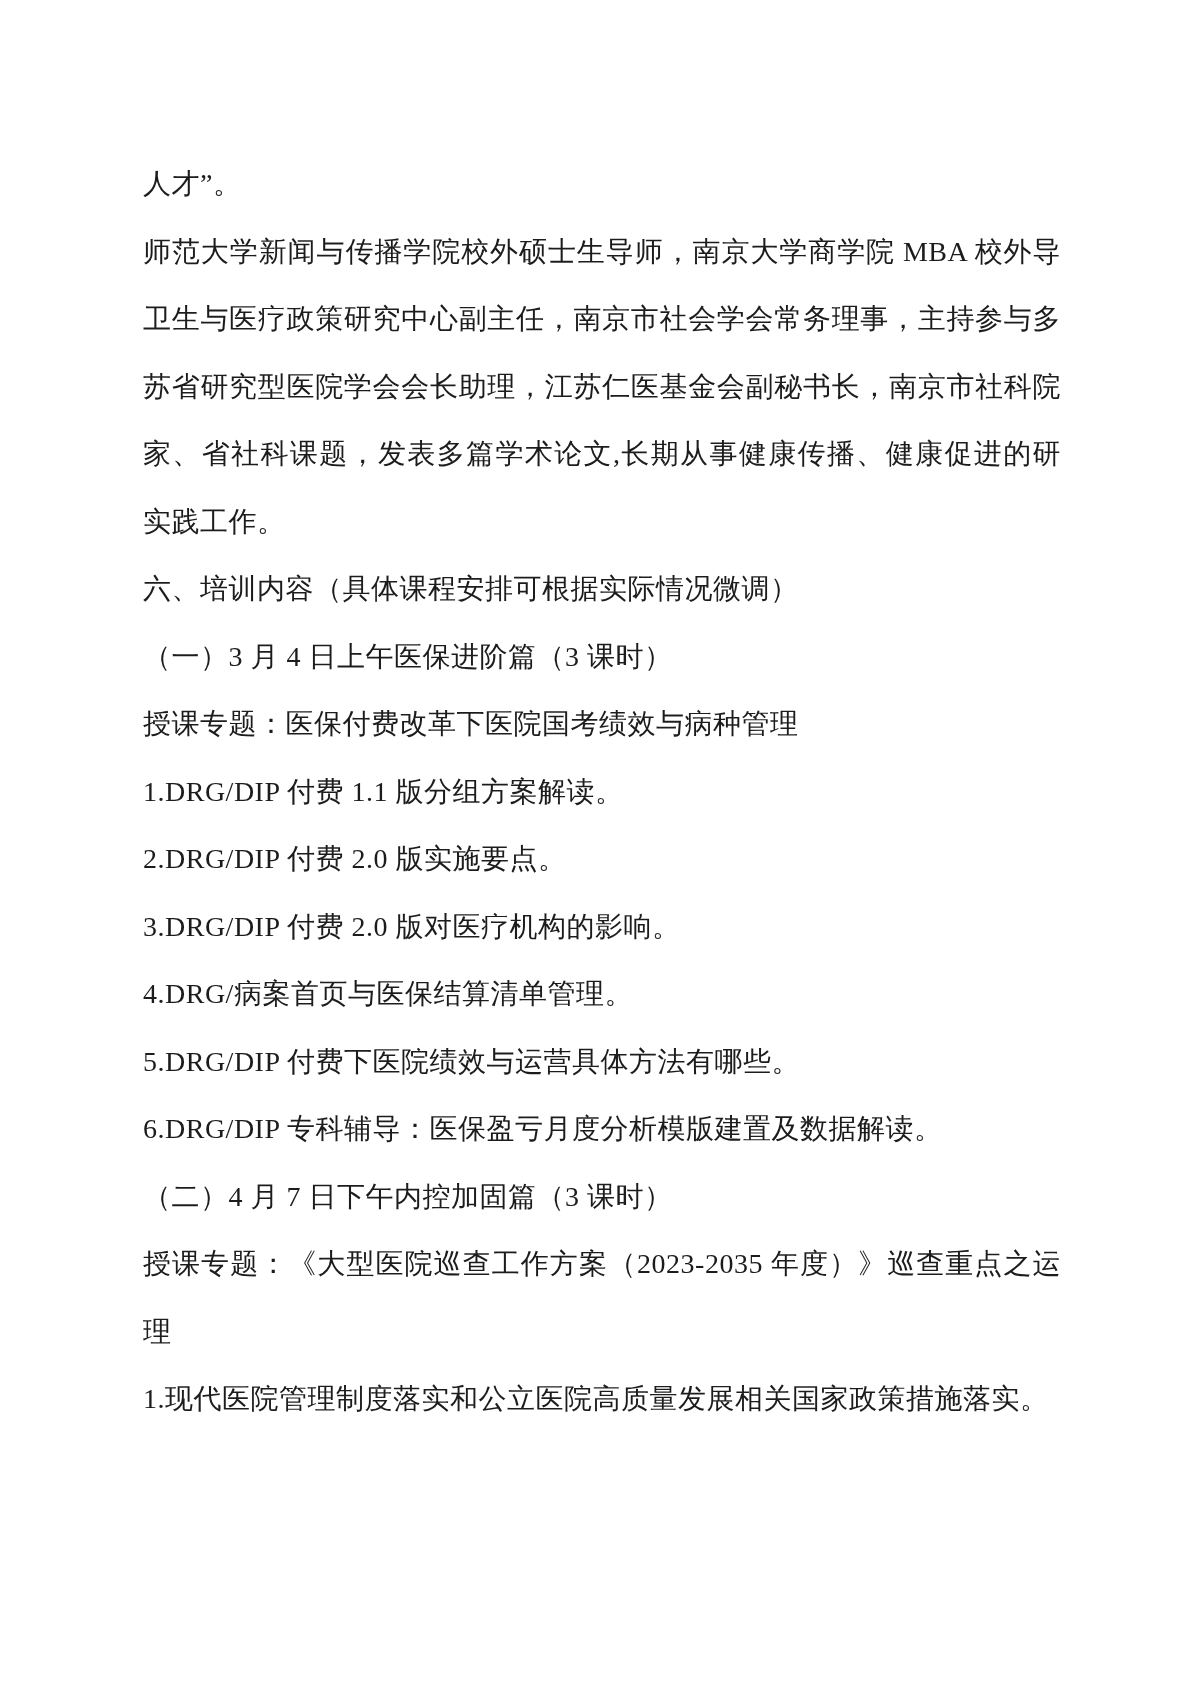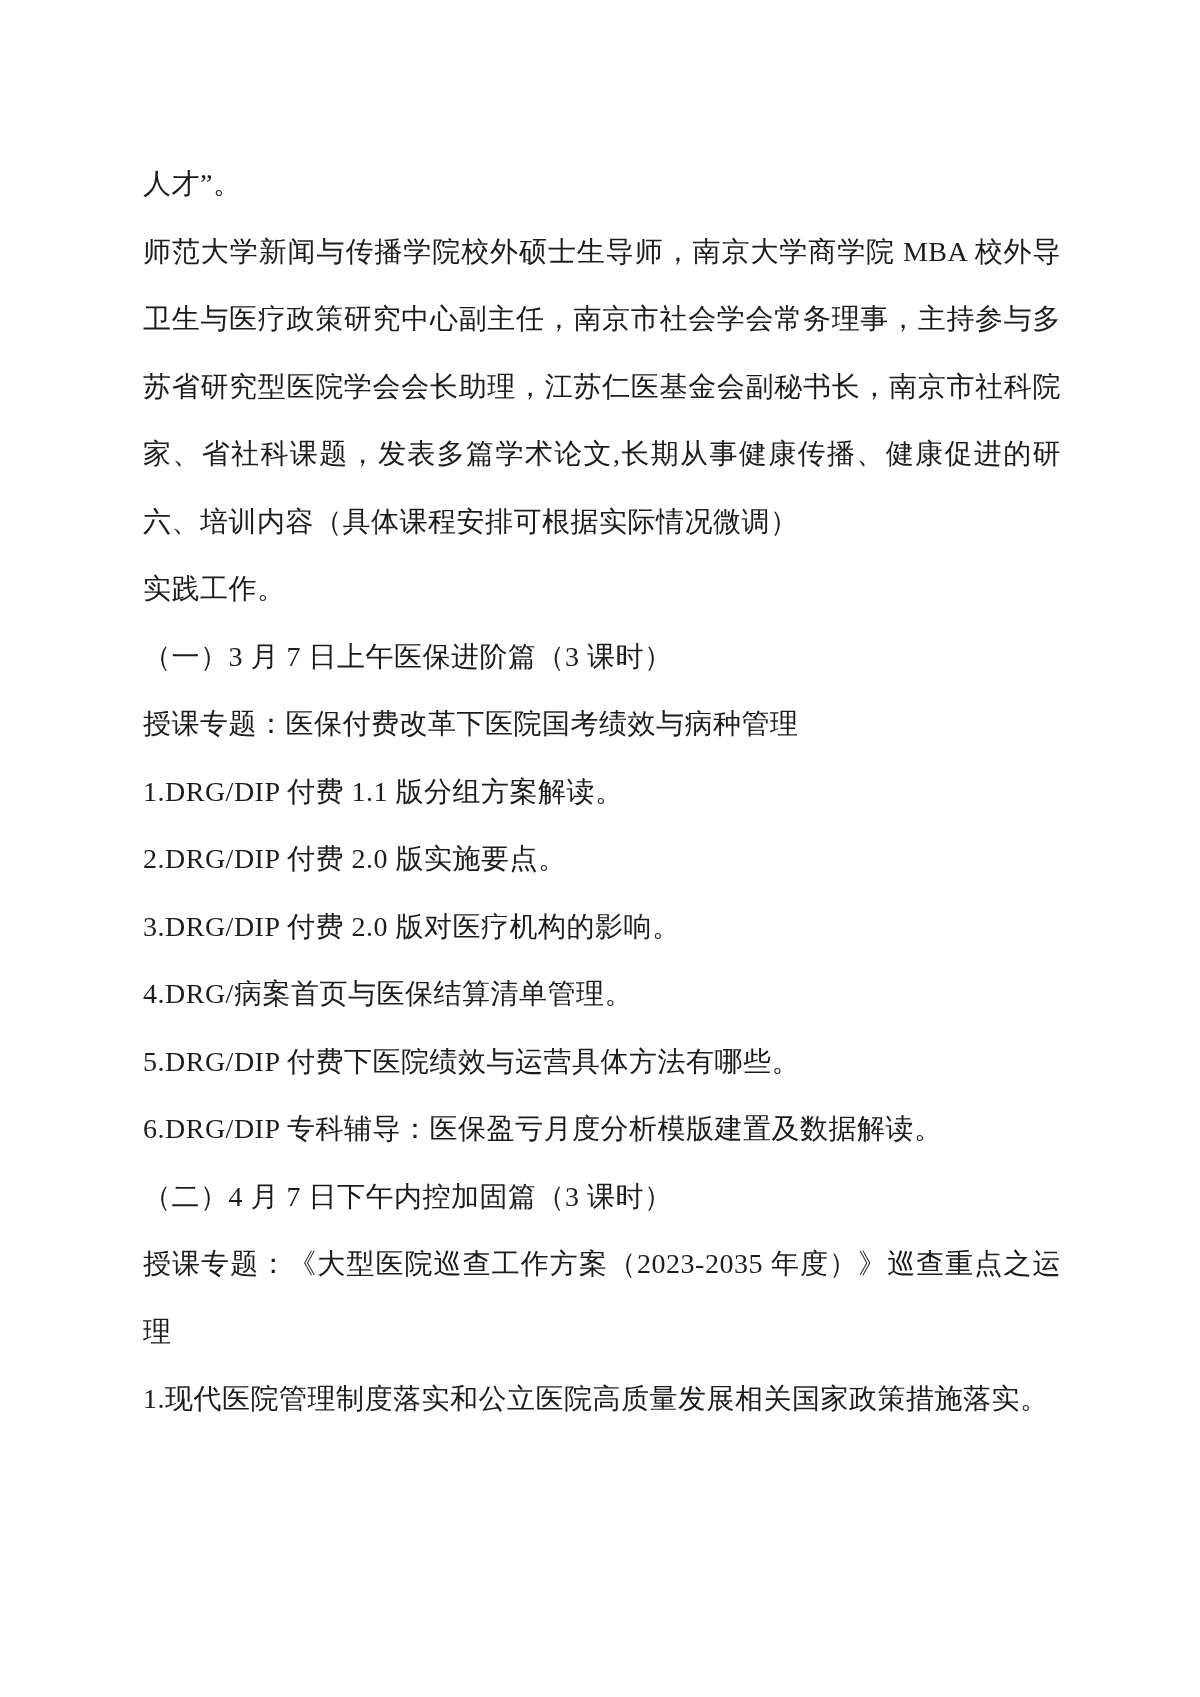--- a/index.html
+++ b/index.html
@@ -46,23 +46,23 @@
 </head>
 <body>
 
 <div class="page" style="background: rgb(255, 255, 255); color: rgb(28, 28, 28);">
   <div class="text-block" id="lines-container">
       <div class="line">人才”。</div>
       <div class="line justify">师范大学新闻与传播学院校外硕士生导师，南京大学商学院 MBA 校外导师，江</div>
       <div class="line justify">卫生与医疗政策研究中心副主任，南京市社会学会常务理事，主持参与多项国</div>
       <div class="line justify">苏省研究型医院学会会长助理，江苏仁医基金会副秘书长，南京市社科院公共</div>
       <div class="line justify">家、省社科课题，发表多篇学术论文,长期从事健康传播、健康促进的研究与</div>
+      <div class="line">实践工作。</div>
       <div class="line">六、培训内容（具体课程安排可根据实际情况微调）</div>
-      <div class="line">实践工作。</div>
-      <div class="line">（一）3 月 7 日上午医保进阶篇（3 课时）</div>
+      <div class="line">（一）3 月 4 日上午医保进阶篇（3 课时）</div>
       <div class="line">授课专题：医保付费改革下医院国考绩效与病种管理</div>
       <div class="line">1.DRG/DIP 付费 1.1 版分组方案解读。</div>
       <div class="line">2.DRG/DIP 付费 2.0 版实施要点。</div>
       <div class="line">3.DRG/DIP 付费 2.0 版对医疗机构的影响。</div>
       <div class="line">4.DRG/病案首页与医保结算清单管理。</div>
       <div class="line">5.DRG/DIP 付费下医院绩效与运营具体方法有哪些。</div>
       <div class="line">6.DRG/DIP 专科辅导：医保盈亏月度分析模版建置及数据解读。</div>
       <div class="line">（二）4 月 7 日下午内控加固篇（3 课时）</div>
       <div class="line justify">授课专题：《大型医院巡查工作方案（2023-2035 年度）》巡查重点之运行管</div>
       <div class="line">理</div>

